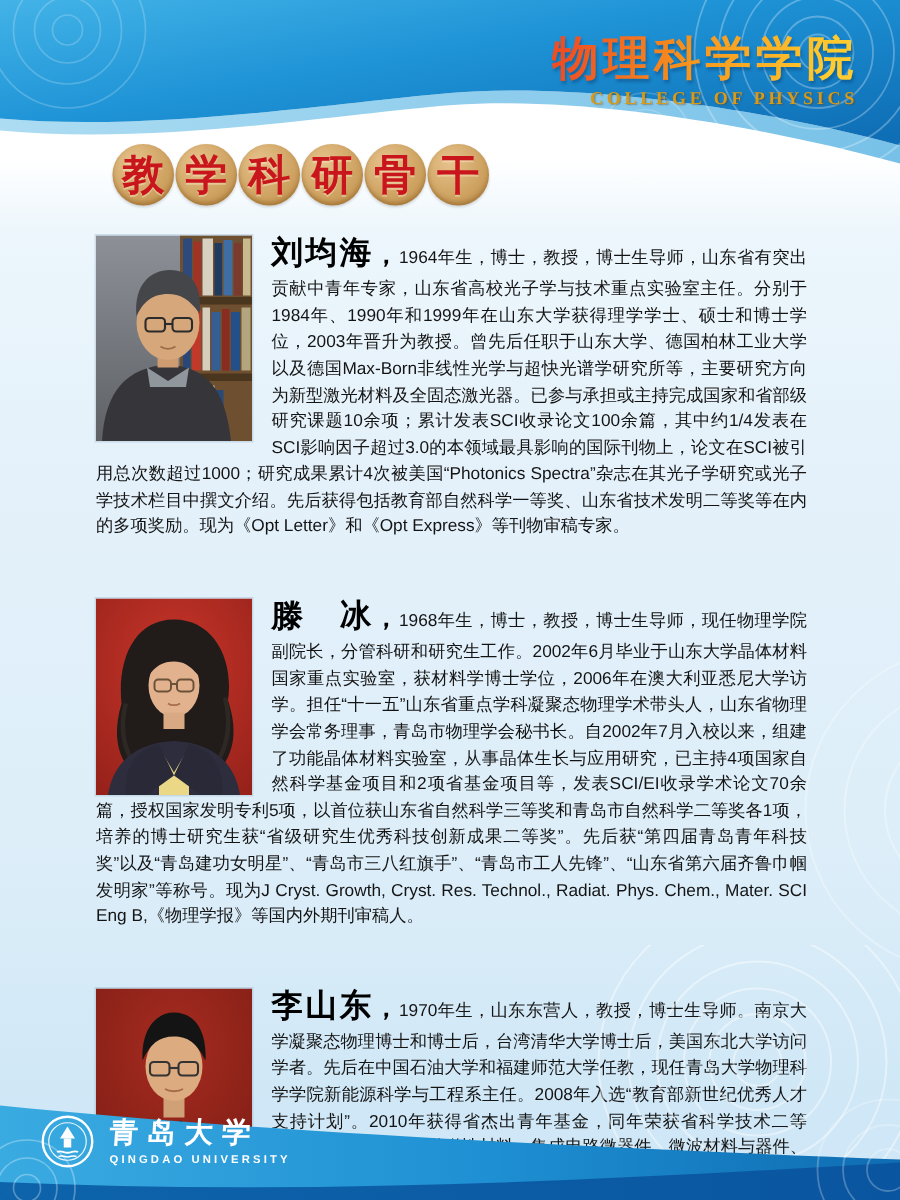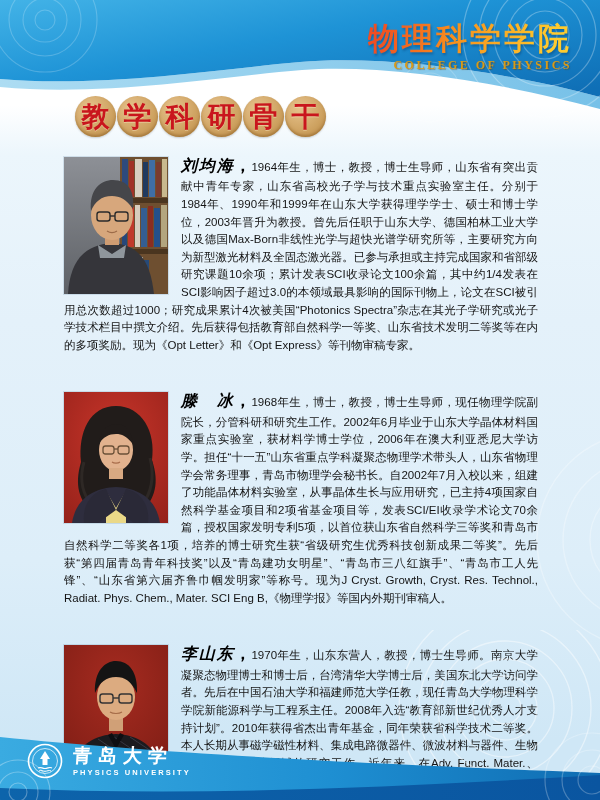--- a/index.html
+++ b/index.html
@@ -38,21 +38,21 @@
     font-size:28px;font-weight:900;color:#c9161d;line-height:1;
     text-shadow:0 1px 0 rgba(255,240,210,.4);
   }
   
   .content{position:absolute;top:153px;left:64px;width:474px;}
   .profile{clear:both;margin-bottom:34px;}
   .profile::after{content:"";display:block;clear:both;}
   .photo{float:left;margin:4px 13px 2px 0;box-shadow:0 0 0 1px rgba(120,150,175,.25);}
   .photo svg{display:block;}
   .bio-par{font-size:11.5px;line-height:1.53;text-align:justify;color:#141414;margin:0;}
-  .p-name{font-size:16px;font-weight:700;color:#000;letter-spacing:1.5px;font-style:italic;}
+  .p-name{font-size:21px;font-weight:700;color:#000;letter-spacing:1.5px;}
   .p-comma{font-size:16.5px;font-weight:700;color:#000;}
   
   .footer-svg{position:absolute;left:0;bottom:0;display:block;}
   .ripple-mid{position:absolute;top:430px;right:-55px;}
   .logo-block{position:absolute;left:26px;bottom:20px;display:flex;align-items:center;z-index:5;}
   .logo-emblem{margin-right:9px;}
   .logo-cn{font-size:19px;font-weight:800;color:#ffffff;letter-spacing:6px;line-height:1;transform:skewX(-4deg);}
   .logo-en{font-size:7.5px;font-weight:bold;color:#ffffff;letter-spacing:2.1px;margin-top:3px;}
 </style>
 </head>
@@ -290,17 +290,17 @@
     <svg class="logo-emblem" width="38" height="38" viewBox="0 0 38 38">
       <circle cx="19" cy="19" r="16.5" fill="none" stroke="#ffffff" stroke-width="1.6"></circle>
       <circle cx="19" cy="19" r="12.5" fill="none" stroke="#ffffff" stroke-width="0.8" opacity="0.9"></circle>
       <path d="M19,9 L14,17 L24,17 Z" fill="#ffffff"></path>
       <rect x="16.5" y="17" width="5" height="6" fill="#ffffff"></rect>
       <path d="M12,26 C14.5,24.5 16,26.5 19,26.5 C22,26.5 23.5,24.5 26,26" stroke="#ffffff" stroke-width="1.2" fill="none"></path>
       <path d="M13,29 C15,27.8 16.8,29.3 19,29.3 C21.2,29.3 23,27.8 25,29" stroke="#ffffff" stroke-width="1" fill="none"></path>
     </svg>
     <div>
       <div class="logo-cn">青岛大学</div>
-      <div class="logo-en">PHYSICS UNIVERSITY</div>
+      <div class="logo-en">QINGDAO UNIVERSITY</div>
     </div>
   </div>
 
 </div>
 
 </body></html>

